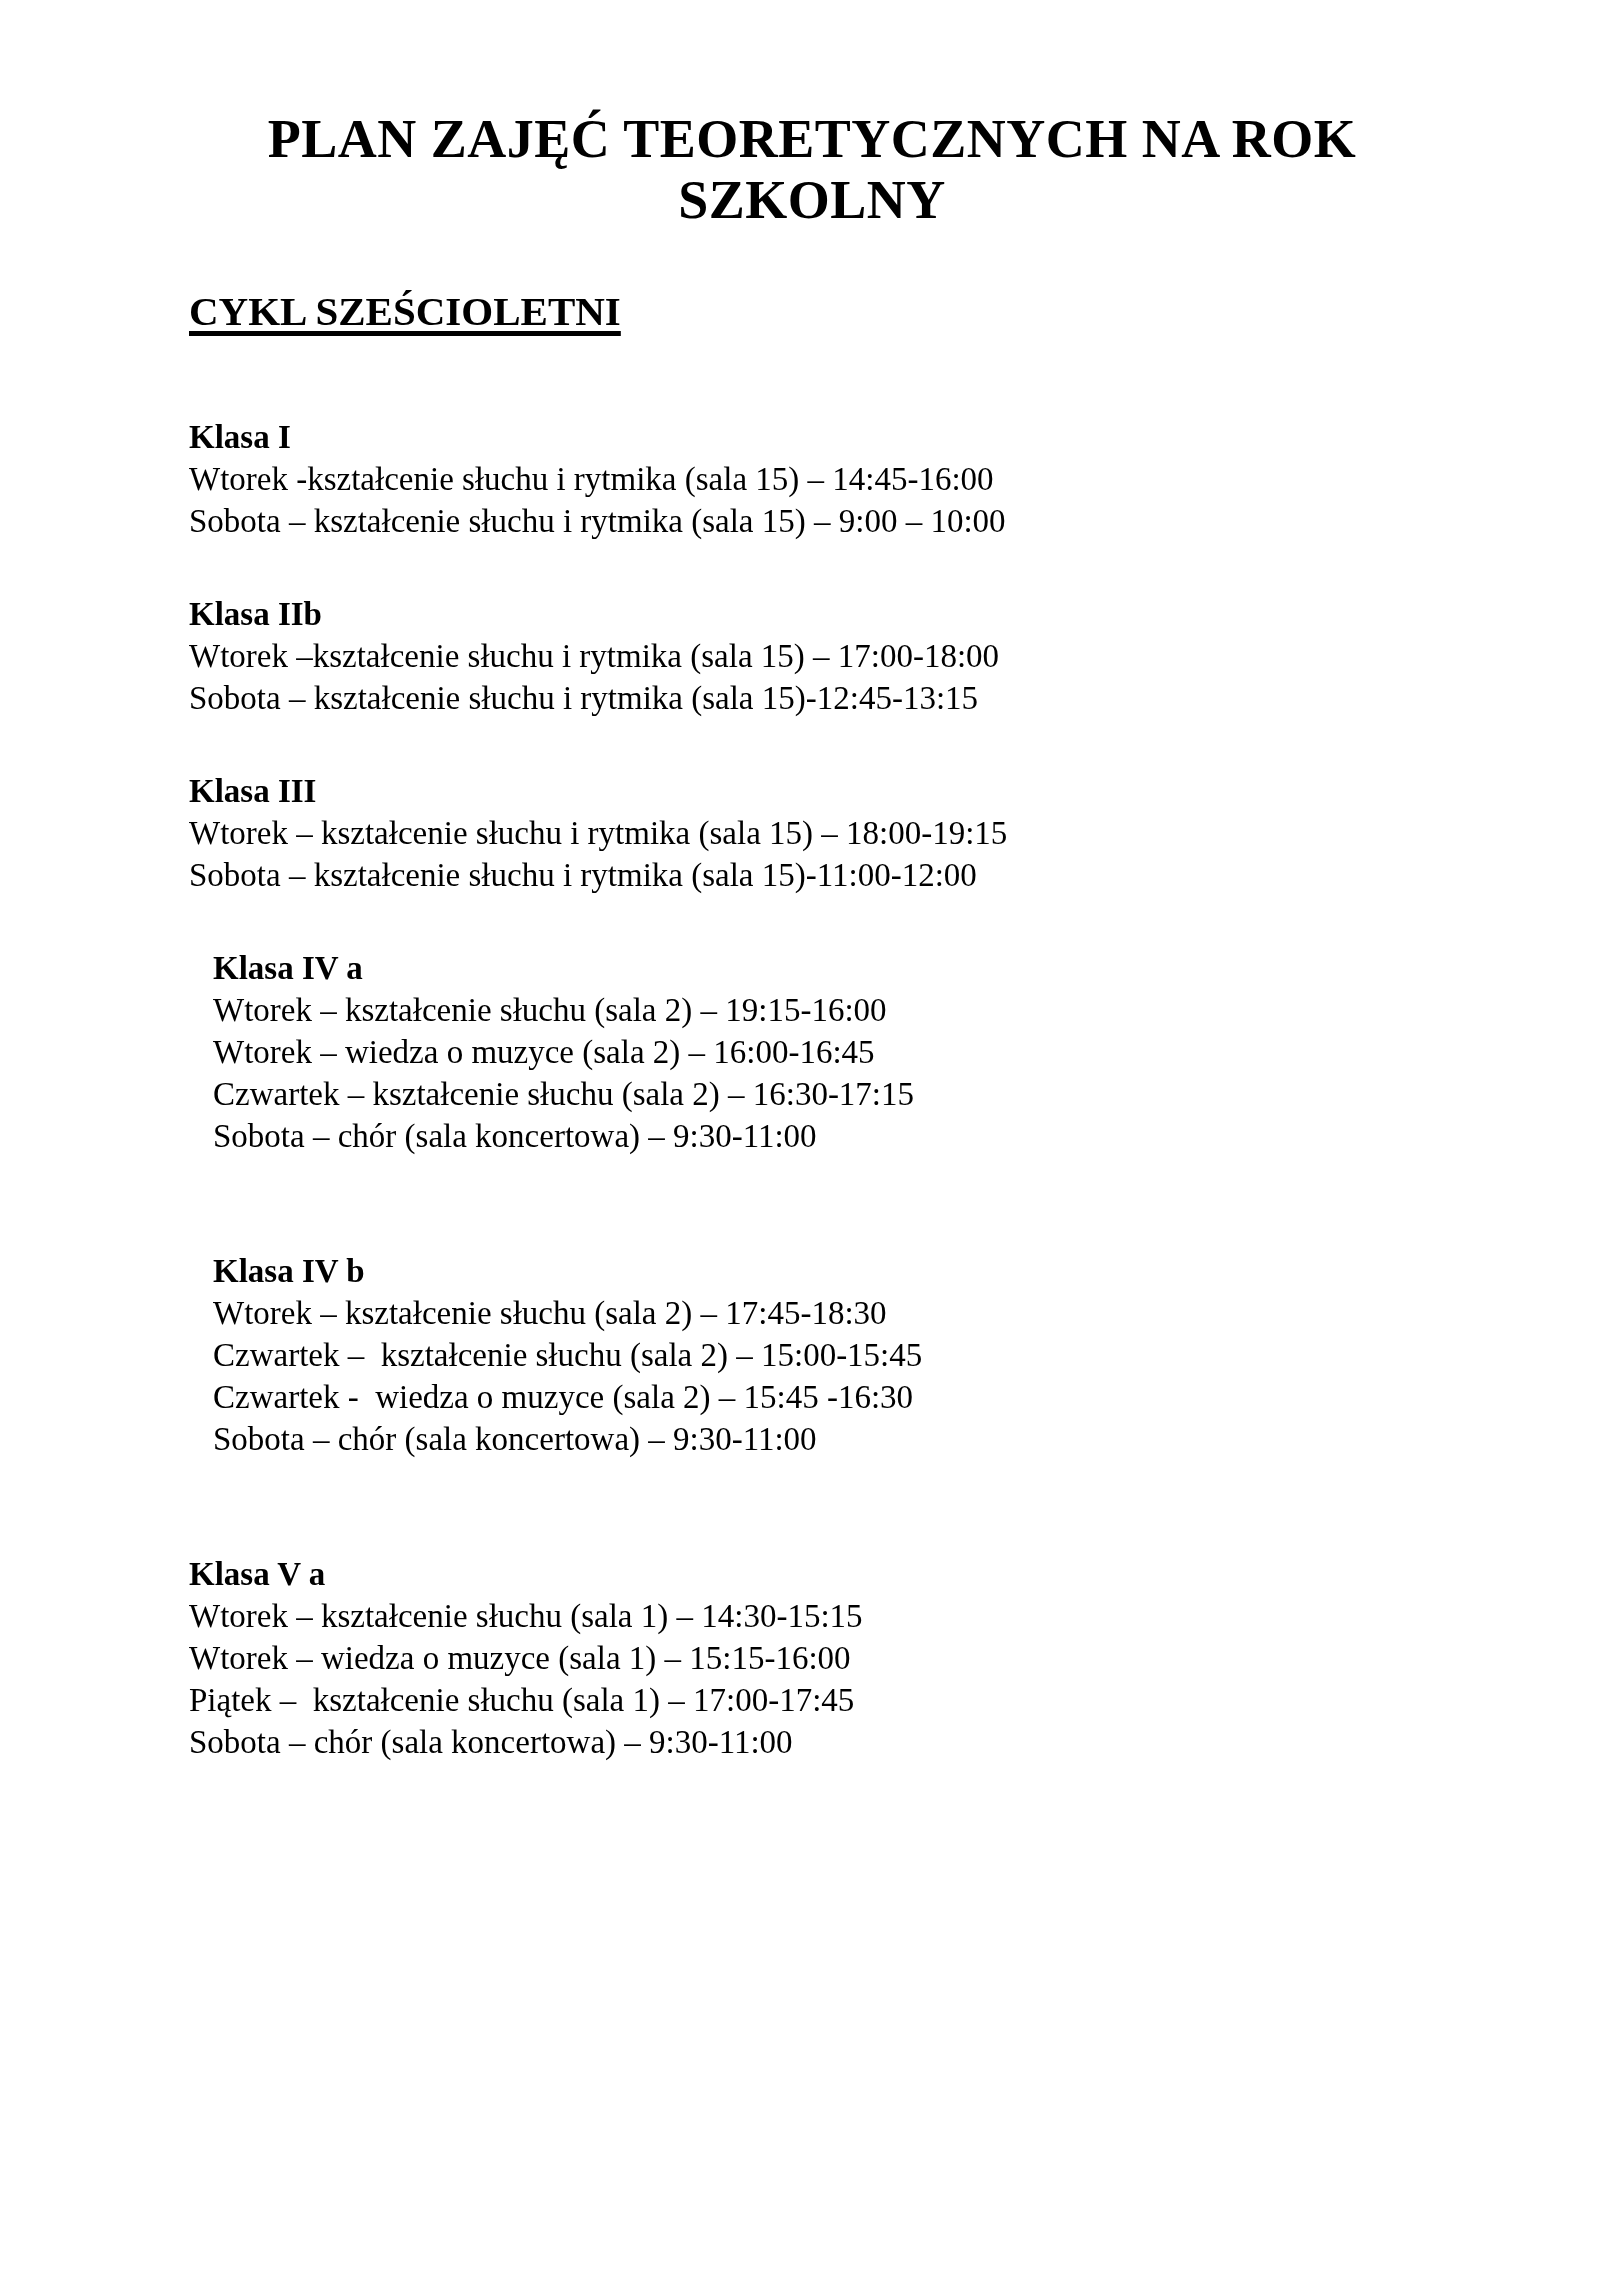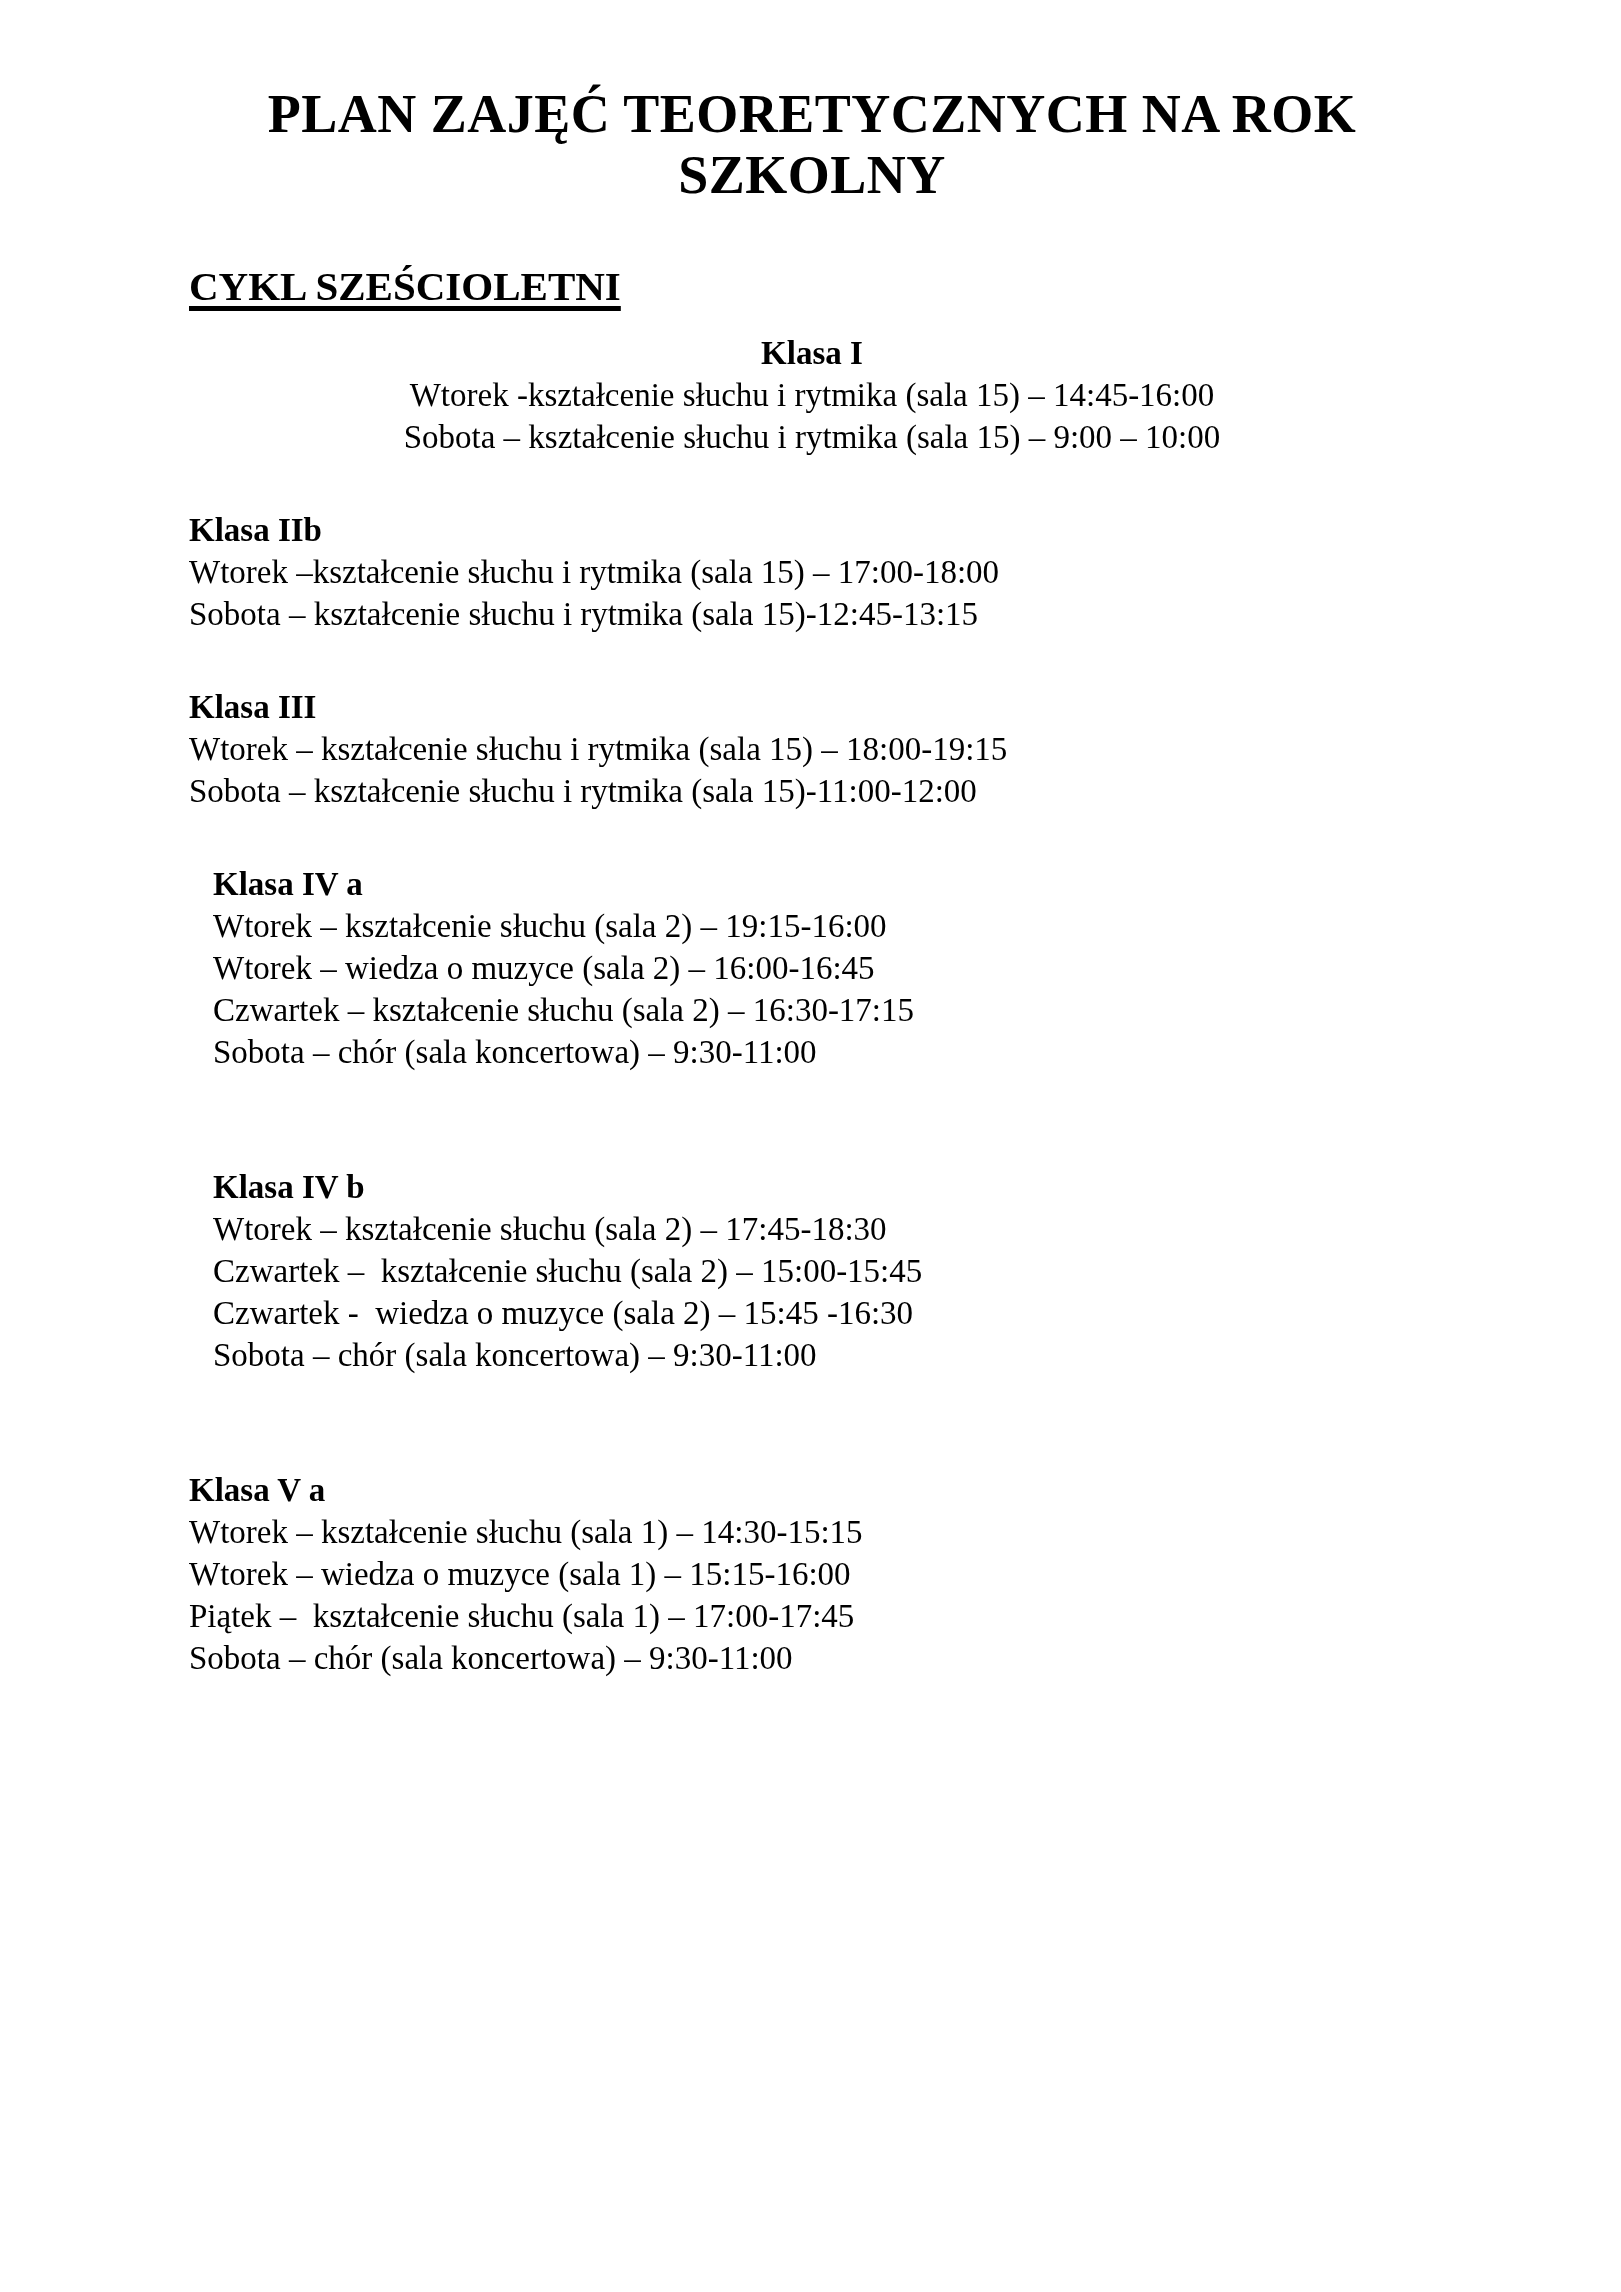--- a/index.html
+++ b/index.html
@@ -3,21 +3,21 @@
 <meta charset="utf-8">
 <style>
   html, body { margin: 0; padding: 0; background: #888; }
   .page {
     width: 1621px;
     height: 2293px;
     background: #ffffff;
     color: #000000;
     font-family: "Liberation Serif", "DejaVu Serif", serif;
     box-sizing: border-box;
-    padding: 84px 186px 0 189px;
+    padding: 109px 186px 0 189px;
     margin: 0 auto;
     overflow: hidden;
   }
   h1.doc-title {
     font-size: 54px;
     line-height: 61px;
     font-weight: bold;
     text-align: center;
     margin: 0;
     letter-spacing: 0.5px;
@@ -31,21 +31,21 @@
   h2.cycle-heading .underlined {
     text-decoration: underline;
     text-decoration-thickness: 4.9px;
     text-underline-offset: 5.9px;
   }
   .section {
     font-size: 33px;
     line-height: 42px;
     margin: 0 0 51px 0;
   }
-  .section:first-of-type { margin-top: 22px; text-align: center; }
+  .section:first-of-type { margin-top: 81px; }
   .section.gap-large { margin-bottom: 93px; margin-left: 24px; }
   .class-name { font-weight: bold; }
   .schedule-line { white-space: pre-wrap; }
 </style>
 </head>
 <body>
 
 <div class="page">
 
   <h1 class="doc-title">

